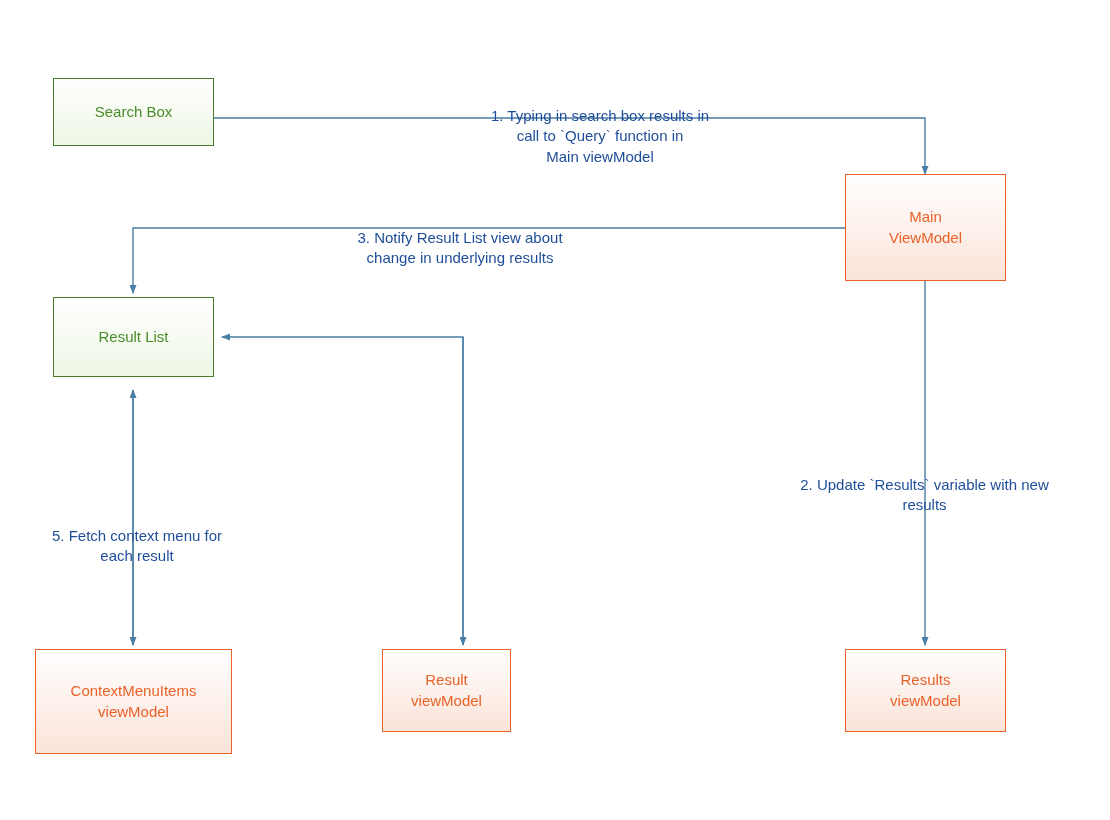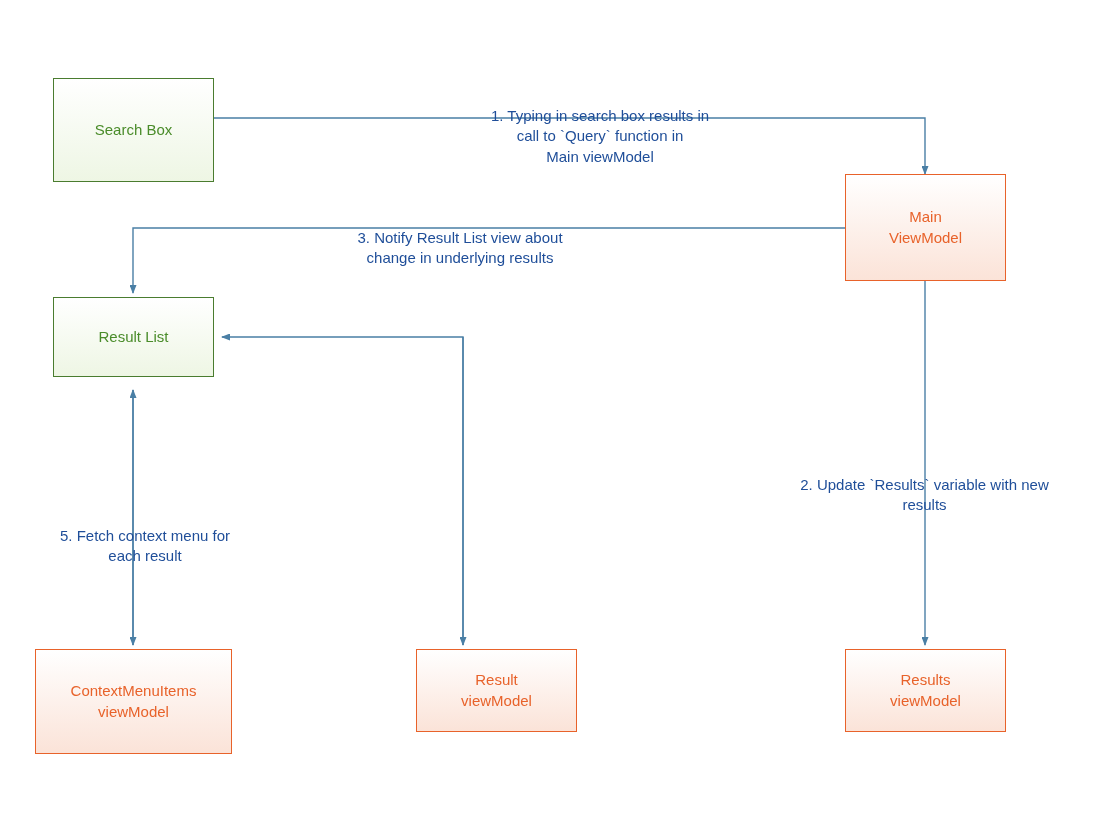--- a/index.html
+++ b/index.html
@@ -86,43 +86,43 @@
     <g>
       <path d="M463 337 L463 645" fill="none" stroke="#4a7fa5" stroke-width="1.4" marker-end="url(#arrowhead)"></path>
     </g>
 
     <g>
       <path d="M133 645 L133 390" fill="none" stroke="#4a7fa5" stroke-width="1.4" marker-end="url(#arrowhead)"></path>
       <path d="M133 390 L133 645" fill="none" stroke="#4a7fa5" stroke-width="1.4" marker-end="url(#arrowhead)"></path>
     </g>
   </svg>
 
-  <div class="node node-green" style="left:53px; top:78px; width:161px; height:104px;">Search Box</div>
+  <div class="node node-green" style="left:53px; top:78px; width:161px; height:68px;">Search Box</div>
 
   <div class="node node-green" style="left:53px; top:297px; width:161px; height:80px;">Result List</div>
 
   <div class="node node-orange" style="left:845px; top:174px; width:161px; height:107px;">Main
 ViewModel</div>
 
   <div class="node node-orange" style="left:35px; top:649px; width:197px; height:105px;">ContextMenuItems
 viewModel</div>
 
-  <div class="node node-orange" style="left:382px; top:649px; width:161px; height:83px;margin-left:34px;">Result
+  <div class="node node-orange" style="left:382px; top:649px; width:129px; height:83px;">Result
 viewModel</div>
 
   <div class="node node-orange" style="left:845px; top:649px; width:161px; height:83px;">Results
 viewModel</div>
 
   <div class="edge-label" style="left:440px; top:70px; width:320px;">1. Typing in search box results in
 call to `Query` function in
 Main viewModel</div>
 
   <div class="edge-label" style="left:752px; top:439px; width:345px;">2. Update `Results` variable with new
 results</div>
 
   <div class="edge-label" style="left:300px; top:192px; width:320px;">3. Notify Result List view about
 change in underlying results</div>
 
 
-  <div class="edge-label" style="left:20px; top:490px; width:250px;">5. Fetch context menu for
+  <div class="edge-label" style="left:12px; top:490px; width:250px;">5. Fetch context menu for
 each result</div>
 
 </div>
 
 </body></html>

